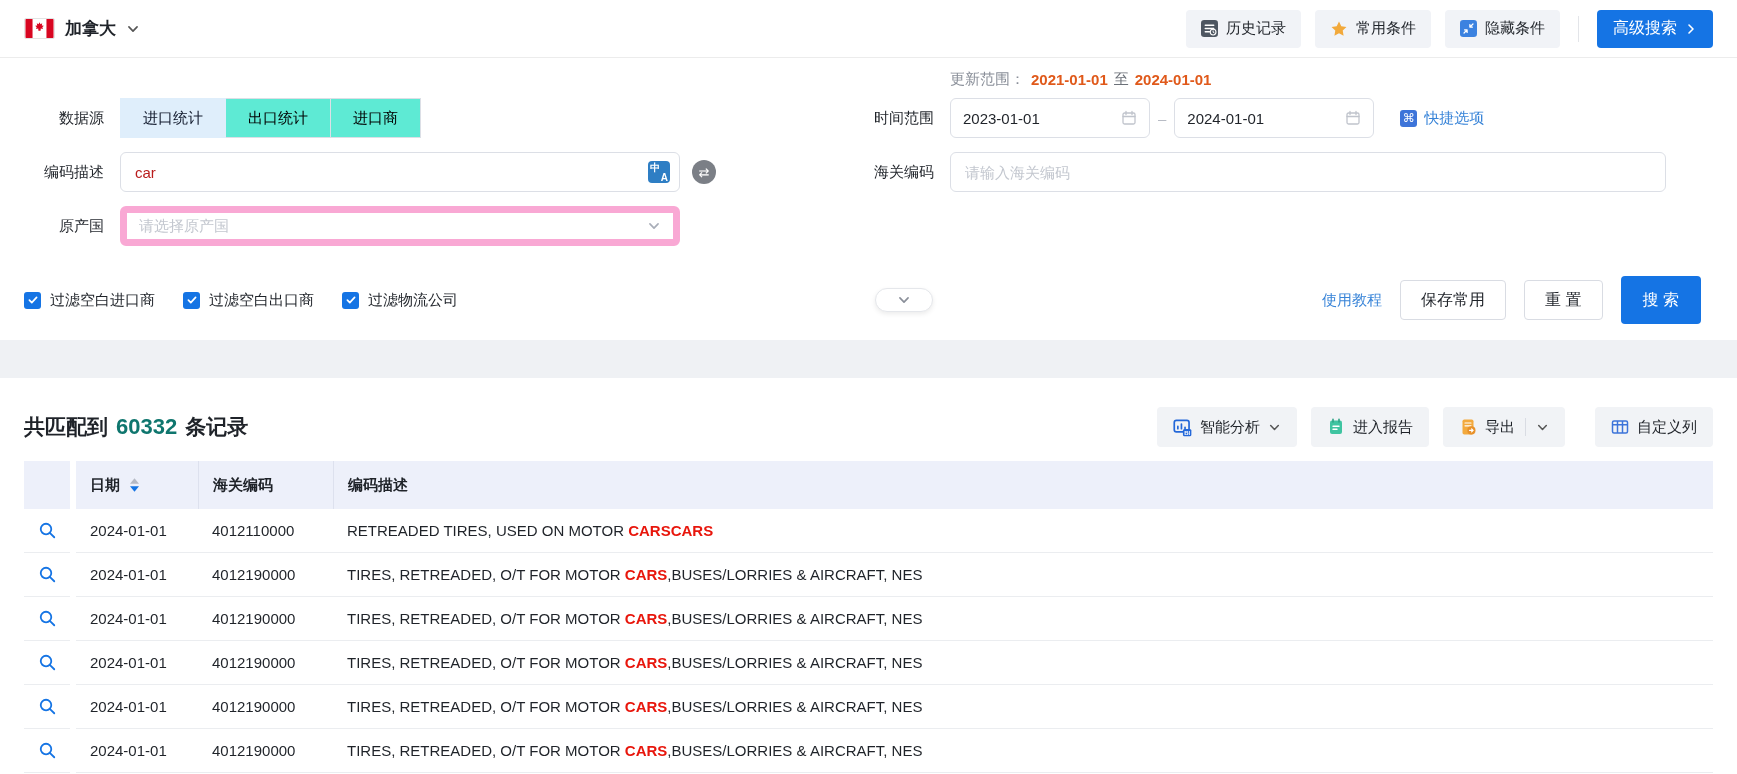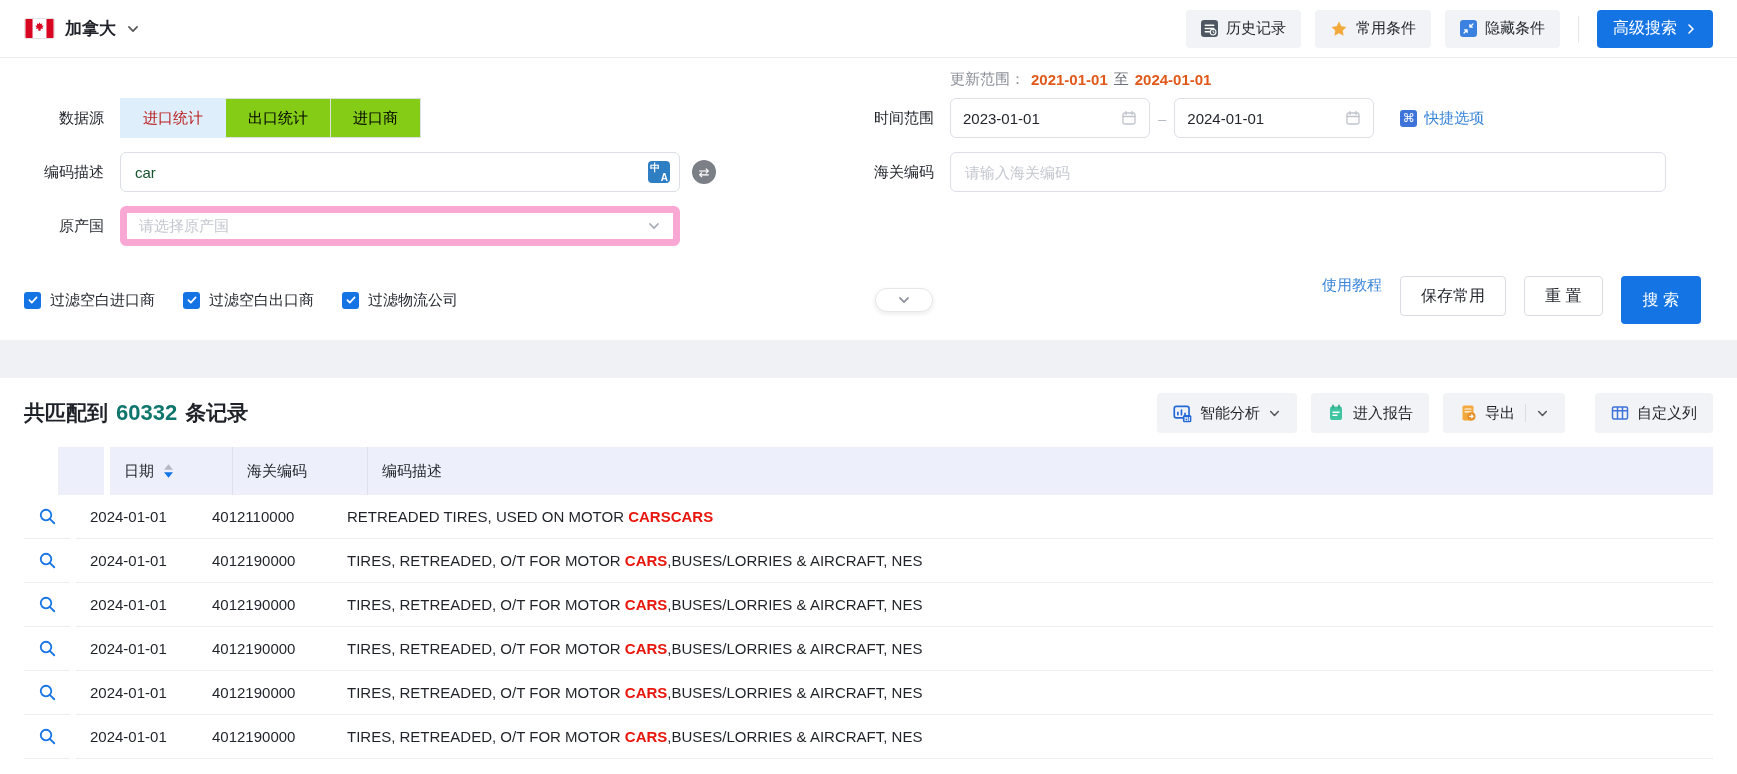--- a/index.html
+++ b/index.html
@@ -28,38 +28,38 @@
   .form-left { width:830px; display:flex; align-items:center; }
   .form-right { flex:1; display:flex; flex-direction:column; }
   .f-label { width:80px; text-align:right; font-size:15px; margin-right:16px; flex:none; }
   .update-line { font-size:15px; color:#8a8f99; margin:0 0 8px 96px; height:22px;
     display:flex; align-items:center; gap:6px; }
   .update-date { color:#e0591a; font-weight:bold; }
   .update-to { color:#6b7078; }
 
   .tabs { display:flex; }
   .tab { height:40px; padding:0 22px; display:flex; align-items:center; font-size:15px;
-    background:#84cc16; border:1px solid #dcdfe6; cursor:pointer; margin-left:-1px; font-family:inherit; }
+    background:#5eead4; border:1px solid #dcdfe6; cursor:pointer; margin-left:-1px; font-family:inherit; }
   .tab:first-child { margin-left:0; }
-  .tab.active { background:#dfeefb; border-color:#dfeefb; color:#b91c1c; position:relative; z-index:1; }
+  .tab.active { background:#dfeefb; border-color:#dfeefb; color:#0f172a; position:relative; z-index:1; }
 
   .row-flex { display:flex; align-items:center; }
   .date-box { width:200px; height:40px; border:1px solid #dcdfe6; border-radius:6px;
     display:flex; align-items:center; padding:0 12px; gap:8px; background:#fff; }
   .date-box input { border:none; outline:none; flex:1; font-size:15px; font-family:inherit;
     color:#1f2329; width:100%; background:transparent; }
   .date-sep { margin:0 8px; color:#b7bbc4; font-size:15px; }
   .quick-opt { display:flex; align-items:center; gap:7px; margin-left:26px;
     color:#3884d8; font-size:15px; cursor:pointer; background:none; border:none; font-family:inherit; }
   .cmd-icon { width:17px; height:17px; border-radius:3px; background:#3d74d9; color:#fff;
     font-size:12px; display:flex; align-items:center; justify-content:center; }
 
   .text-input { position:relative; width:560px; height:40px; }
   .text-input input { width:100%; height:100%; border:1px solid #dcdfe6; border-radius:6px;
-    padding:0 42px 0 14px; font-size:15px; font-family:inherit; color:#14532d; outline:none; }
+    padding:0 42px 0 14px; font-size:15px; font-family:inherit; color:#b91c1c; outline:none; }
   .text-input.no-icon input { padding-right:14px; }
   .text-input.wide { width:716px; }
   input::placeholder { color:#c3c7cf; }
   .trans-icon { position:absolute; right:10px; top:9px; width:22px; height:22px; border-radius:4px;
     background:#2e7ec4; cursor:pointer; }
   .trans-icon span.zh { position:absolute; left:2px; top:0px; color:#fff; font-size:10px; font-weight:bold; }
   .trans-icon span.en { position:absolute; right:2px; bottom:0px; color:#fff; font-size:10px; font-weight:bold; }
   .swap-icon { width:24px; height:24px; border-radius:50%; background:#7b7f86; color:#fff;
     display:flex; align-items:center; justify-content:center; font-size:13px; margin-left:12px;
     border:none; cursor:pointer; }
@@ -70,31 +70,31 @@
 
   .filters-row { padding:16px 12px 16px 0; }
   .filter-item { display:flex; align-items:center; gap:9px; margin-right:28px; cursor:pointer; }
   .checkbox { width:17px; height:17px; border-radius:3px; background:#1574e4;
     display:flex; align-items:center; justify-content:center; flex:none; }
   .filter-label { font-size:15px; }
   .collapse-zone { flex:1; display:flex; justify-content:center; }
   .collapse-pill { width:58px; height:24px; border-radius:12px; background:#fff;
     border:1px solid #e5e7eb; box-shadow:0 2px 5px rgba(0,0,0,.08); display:flex; align-items:center;
     justify-content:center; cursor:pointer; }
-  .form-actions { display:flex; align-items:flex-start; gap:18px; }
+  .form-actions { display:flex; align-items:center; gap:18px; }
   .link-btn { color:#3884d8; font-size:15px; background:none; border:none; cursor:pointer; font-family:inherit; }
   .ghost-btn { height:40px; padding:0 20px; background:#fff; border:1px solid #d9dce3;
     border-radius:4px; font-size:16px; color:#1f2329; cursor:pointer; font-family:inherit; }
   .search-btn { height:48px; padding:0 22px; background:#1574e4; color:#fff; border:none;
     border-radius:4px; font-size:16px; cursor:pointer; font-family:inherit; }
 
   .section-gap { height:38px; background:#eff1f4; }
 
   
-  .results { padding:15px 24px 0; background:#fff; }
+  .results { padding:29px 24px 0; background:#fff; }
   .results-head { display:flex; align-items:center; }
   .results-title { font-size:21px; font-weight:bold; display:flex; align-items:center; gap:8px; }
   .results-count { color:#0f766e; font-size:22px; }
   .results-actions { margin-left:auto; display:flex; align-items:center; gap:14px; }
   .action-btn { height:40px; display:flex; align-items:center; gap:8px; padding:0 16px;
     background:#f1f3f6; border:none; border-radius:4px; font-size:15px; color:#1f2329;
     cursor:pointer; font-family:inherit; }
   .action-btn .inner-div { width:1px; height:18px; background:#d9dce3; margin:0 2px; }
   .columns-btn { margin-left:16px; }
 
@@ -102,21 +102,21 @@
   .table { margin-top:14px; }
   .t-row { display:flex; align-items:stretch; }
   .c-icon  { width:46px; flex:none; display:flex; align-items:center; justify-content:center; }
   .c-gap   { width:6px; flex:none; }
   .c-date  { width:122px; flex:none; display:flex; align-items:center; padding-left:14px; }
   .c-code  { width:135px; flex:none; display:flex; align-items:center; padding-left:14px; }
   .c-desc  { flex:1; display:flex; align-items:center; padding-left:14px; }
   .t-head { height:48px; }
   .t-head .c-icon, .t-head .c-date, .t-head .c-code, .t-head .c-desc { background:#edf0fa; }
   .t-head .c-code, .t-head .c-desc { border-left:1px solid #dde1ee; }
-  .t-head { font-size:15px; font-weight:normal;margin-left:34px; }
+  .t-head { font-size:15px; font-weight:bold; }
   .sort-ctrl { display:inline-flex; flex-direction:column; gap:2px; margin-left:10px; cursor:pointer; }
   .t-body .t-row { height:44px; font-size:15px; }
   .t-body .c-icon, .t-body .c-date, .t-body .c-code, .t-body .c-desc { border-bottom:1px solid #ebedf0; }
   .mag-btn { background:none; border:none; cursor:pointer; display:flex; align-items:center; }
   .c-desc .hl { color:#e8160c; font-weight:bold; }
   .c-desc span { white-space:pre; }
 </style>
 </head>
 <body>
 

